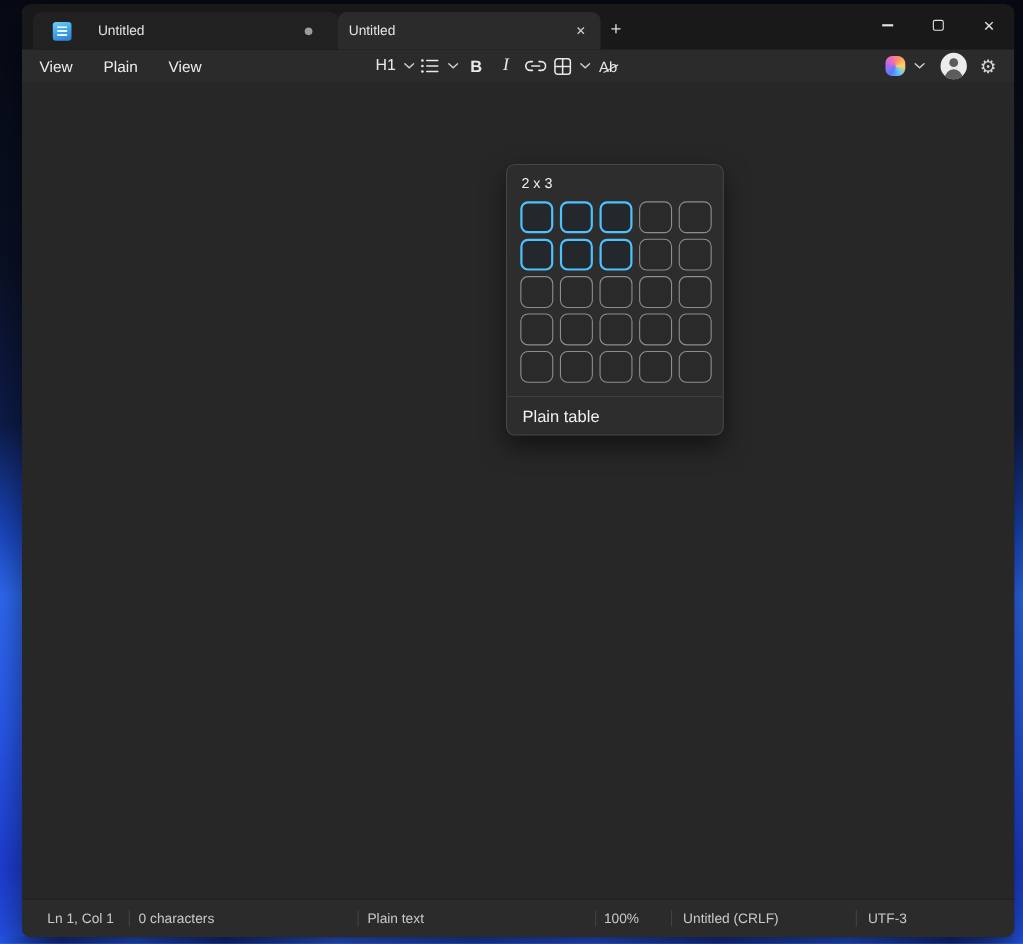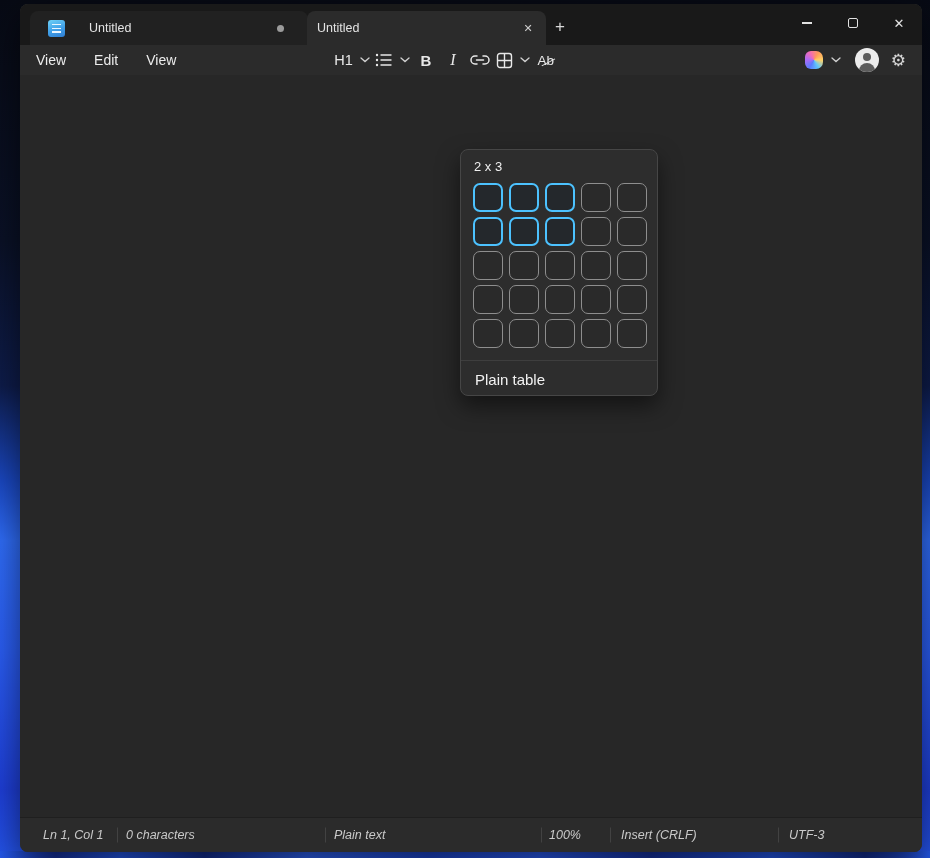--- a/index.html
+++ b/index.html
@@ -97,21 +97,21 @@
   .gear-btn{ color:#d6d6d6; padding:0 2px; }
 
   
   .editor{ flex:1 1 auto; background:#272727; position:relative;padding-left:32px; }
 
   
   .statusbar{
     position:relative; height:35px; flex:0 0 auto; background:#2b2b2b;
     border-top:1px solid #1f1f1f; font-size:12.5px; color:#c9c9c9;
   }
-  .sb-item{ position:absolute; top:50%; transform:translateY(-50%); white-space:nowrap;font-style:italic; }
+  .sb-item{ position:absolute; top:50%; transform:translateY(-50%); white-space:nowrap; }
   .sb-div{ position:absolute; top:50%; transform:translateY(-50%); width:1px; height:15px; background:#424242; }
 
   
   .flyout{
     position:absolute; left:440px; top:74px; width:198px;
     background:#2d2d2d; border:1px solid #464646; border-radius:8px;
     box-shadow:0 10px 22px rgba(0,0,0,.5);
     z-index:20; padding-top:9px; overflow:hidden;
   }
   .flyout-size-label{ color:#f0f0f0; font-size:13px; margin:0 0 9px 13px; }
@@ -155,21 +155,21 @@
           <span class="max-glyph"></span>
         </div>
       <div class="win-btn">
           <span class="close-glyph">✕</span>
         </div>
     </div>
   </div>
 
   <div class="menubar">
     <span class="menu-item">View</span>
-    <span class="menu-item">Edit</span>
+    <span class="menu-item">Plain</span>
     <span class="menu-item">View</span>
 
     <div class="fmt-group">
       <div class="fmt-btn">
         <span class="h1-label">H1</span>
         <svg class="chev" width="10" height="6" viewBox="0 0 10 6">
             <path d="M1 1l4 3.6L9 1" fill="none" stroke="#cfcfcf" stroke-width="1.3" stroke-linecap="round"></path>
           </svg>
       </div>
       <div class="fmt-btn">
@@ -265,17 +265,17 @@
 
   <div class="statusbar">
     <span class="sb-item" style="left:23px">Ln 1, Col 1</span>
     <span class="sb-div" style="left:97px"></span>
     <span class="sb-item" style="left:106px">0 characters</span>
     <span class="sb-div" style="left:305px"></span>
     <span class="sb-item" style="left:314px">Plain text</span>
     <span class="sb-div" style="left:521px"></span>
     <span class="sb-item" style="left:529px">100%</span>
     <span class="sb-div" style="left:590px"></span>
-    <span class="sb-item" style="left:601px">Insert (CRLF)</span>
+    <span class="sb-item" style="left:601px">Untitled (CRLF)</span>
     <span class="sb-div" style="left:758px"></span>
     <span class="sb-item" style="left:769px">UTF-3</span>
   </div>
 </div>
 
 </body></html>

